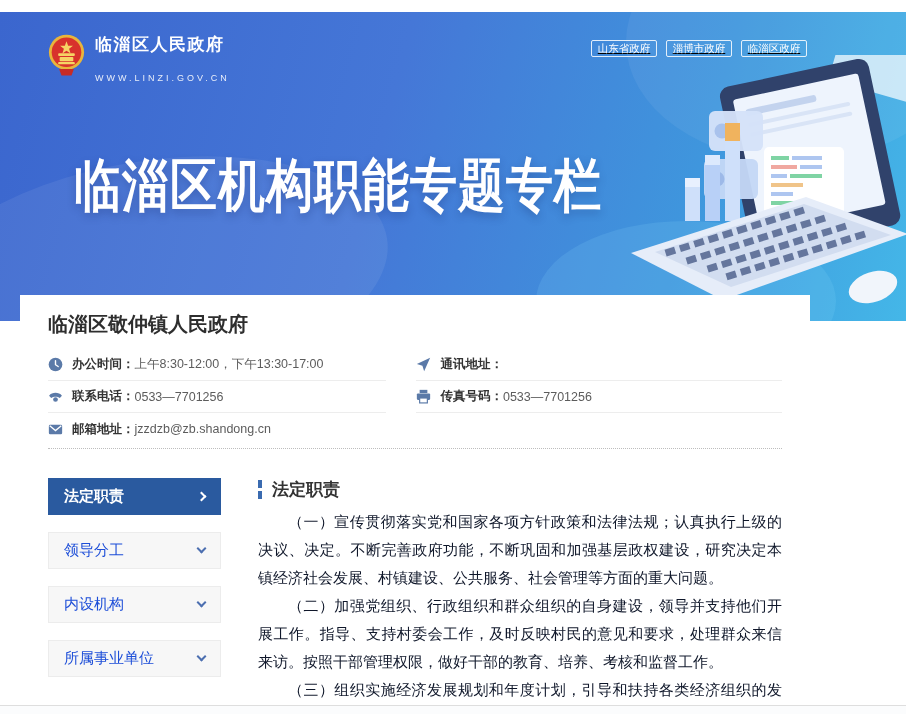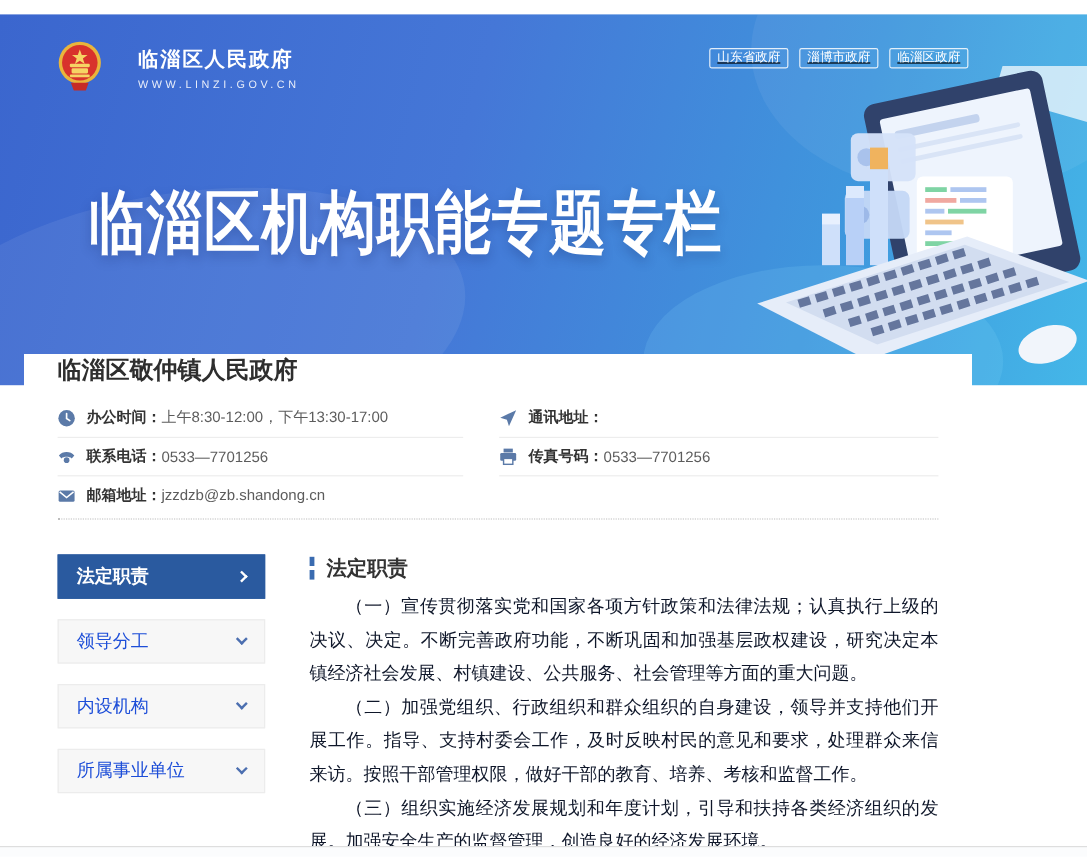--- a/index.html
+++ b/index.html
@@ -16,25 +16,25 @@
     position: absolute; top: 12px; left: 0;
     width: 906px; height: 309px;
     background: linear-gradient(105deg, #3b66ce 0%, #4577d7 42%, #3f96dd 75%, #44b7e8 100%);
     overflow: hidden;
   }
   .blob { position: absolute; border-radius: 50%; }
   .blob.b1 { left:-90px; bottom:-70px; width:480px; height:230px; background:rgba(255,255,255,.07); transform:rotate(-9deg); }
   .blob.b2 { right:-60px; top:-90px; width:340px; height:240px; background:rgba(255,255,255,.06); }
   .blob.b3 { right:70px; bottom:-60px; width:300px; height:160px; background:rgba(150,230,255,.14); }
 
-  .header-row { position:absolute; top:21px; left:48px; display:flex; align-items:center; z-index:3;gap:20px; }
+  .header-row { position:absolute; top:21px; left:48px; display:flex; align-items:flex-start; z-index:3; }
   .logo-svg { display:block; }
   .logo-text { margin-left:10px; }
   .site-title { color:#fff; font-size:17px; font-weight:bold; letter-spacing:1.5px; }
-  .site-url { color:rgba(255,255,255,.88); font-size:9px; letter-spacing:3px; margin-top:4px; }
+  .site-url { color:rgba(255,255,255,.88); font-size:9px; letter-spacing:3px; margin-top:17px; }
 
   .gov-links { position:absolute; top:28px; right:99px; display:flex; gap:9px; z-index:3;text-decoration:underline; }
   .gov-link {
     display:block; width:66px; height:17px; line-height:15px;
     border:1px solid rgba(255,255,255,.85); border-radius:2px;
     color:#fff; font-size:10.5px; text-align:center; text-decoration:none;
     cursor:pointer; white-space:nowrap;
   }
 
   .banner-title {
@@ -45,21 +45,21 @@
     white-space:nowrap;
   }
 
   .illustration { position:absolute; right:-5px; top:43px; width:310px; height:255px; z-index:1; }
 
   
   .panel {
     position:absolute; left:20px; top:295px; width:790px; height:419px;
     background:#ffffff; z-index:2;
   }
-  .org-title { padding:0 28px 11px 28px; font-size:20px; font-weight:bold; color:#2e2e2e; }
+  .org-title { padding:16px 28px 11px 28px; font-size:20px; font-weight:bold; color:#2e2e2e; }
 
   .info-grid {
     margin:0 28px; display:grid; grid-template-columns:1fr 1.08fr; column-gap:30px;
     border-bottom:1px dotted #bdbdbd; padding-bottom:3px;
   }
   .info-cell { display:flex; align-items:center; height:32px; font-size:12.5px; white-space:nowrap; overflow:hidden; }
   .info-cell.solid { border-bottom:1px solid #ededed; }
   .info-icon { width:15px; height:15px; margin-right:9px; flex:none; display:inline-flex; }
   .info-label { font-weight:bold; color:#333; flex:none; }
   .info-value { color:#5c5c5c; }

